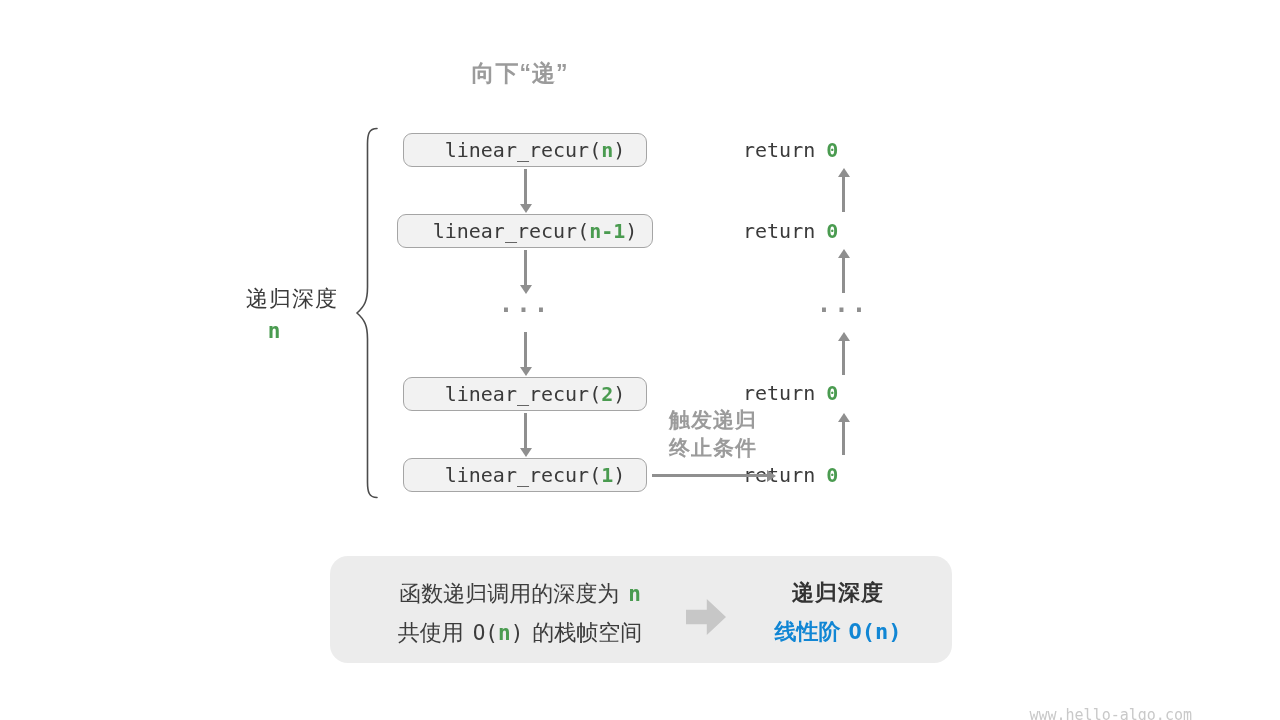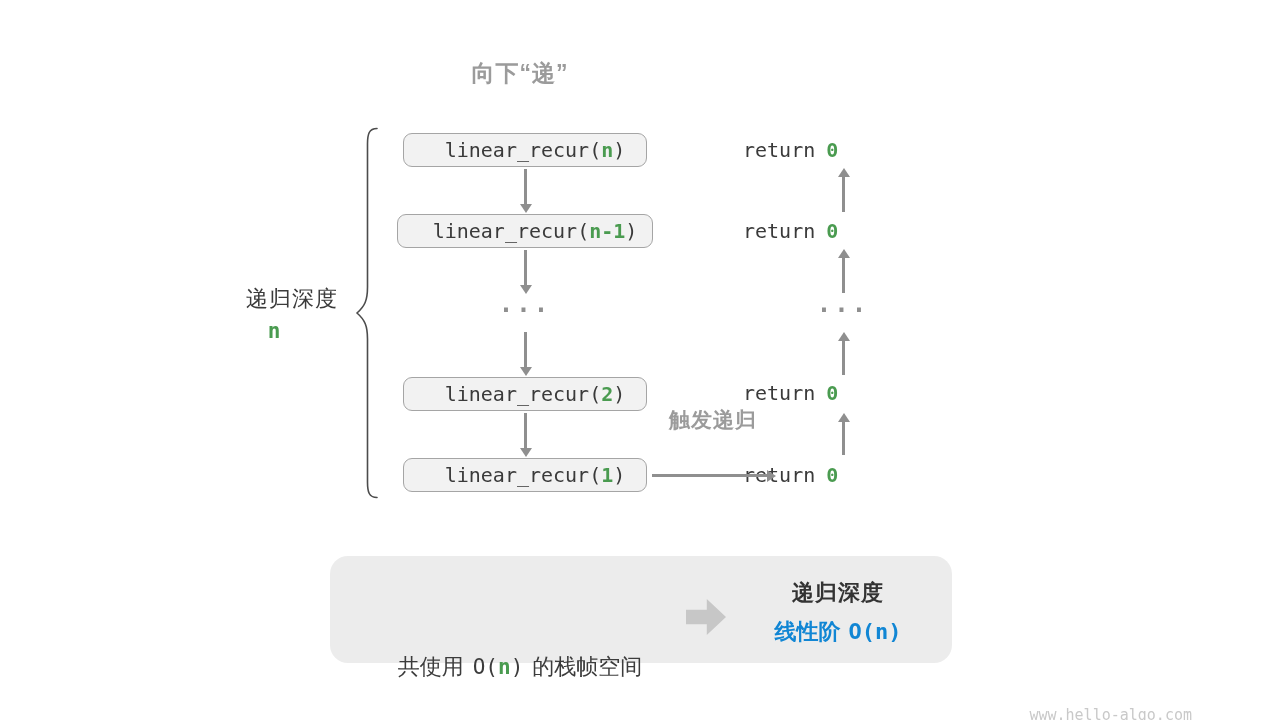--- a/index.html
+++ b/index.html
@@ -93,21 +93,21 @@
 
   .panel {
     position:absolute; left:330px; top:556px; width:622px; height:107px;
     background:#ececec; border-radius:18px;
   }
   .sum-line {
     position:absolute; left:340px; width:360px; text-align:center;
     font-size:22px; color:#3c3c3c; white-space:pre;
   }
   #sum-1 { top:579px; }
-  #sum-2 { top:652px; }
+  #sum-2 { top:618px; }
   .sum-line .code { font-family:"DejaVu Sans Mono","Liberation Mono",monospace; font-size:21px; }
   .gap-l { margin-left:9px; } .gap-r { margin-right:9px; }
 
   .block-arrow {
     position:absolute; left:686px; top:599px; width:40px; height:36px;
     background:#c7c7c7;
     clip-path:polygon(0% 30%, 52% 30%, 52% 0%, 100% 50%, 52% 100%, 52% 70%, 0% 70%);
   }
 
   .space-title {
@@ -160,24 +160,26 @@
 
   <div id="ua-0" class="varrow up"></div>
   <div id="ua-1" class="varrow up"></div>
   <div id="ua-2" class="varrow up"></div>
   <div id="ua-3" class="varrow up"></div>
 
   <div class="harrow"></div>
 
   <div class="trigger">
     <div>触发递归</div>
+    <div>终止条件</div>
   </div>
 
   <div class="panel"></div>
 
+  <div id="sum-1" class="sum-line"><span>函数递归调用的深度为</span><span class="code green gap-l">n</span></div>
   <div id="sum-2" class="sum-line"><span class="gap-r">共使用</span><span class="code">O(</span><span class="code green">n</span><span class="code">)</span><span class="gap-l">的栈帧空间</span></div>
 
   <div class="block-arrow"></div>
 
   <div class="space-title">递归深度</div>
   <div class="space-value"><span>线性阶</span><span class="code">O(n)</span></div>
 
   <div class="watermark">www.hello-algo.com</div>
 
 </div>

